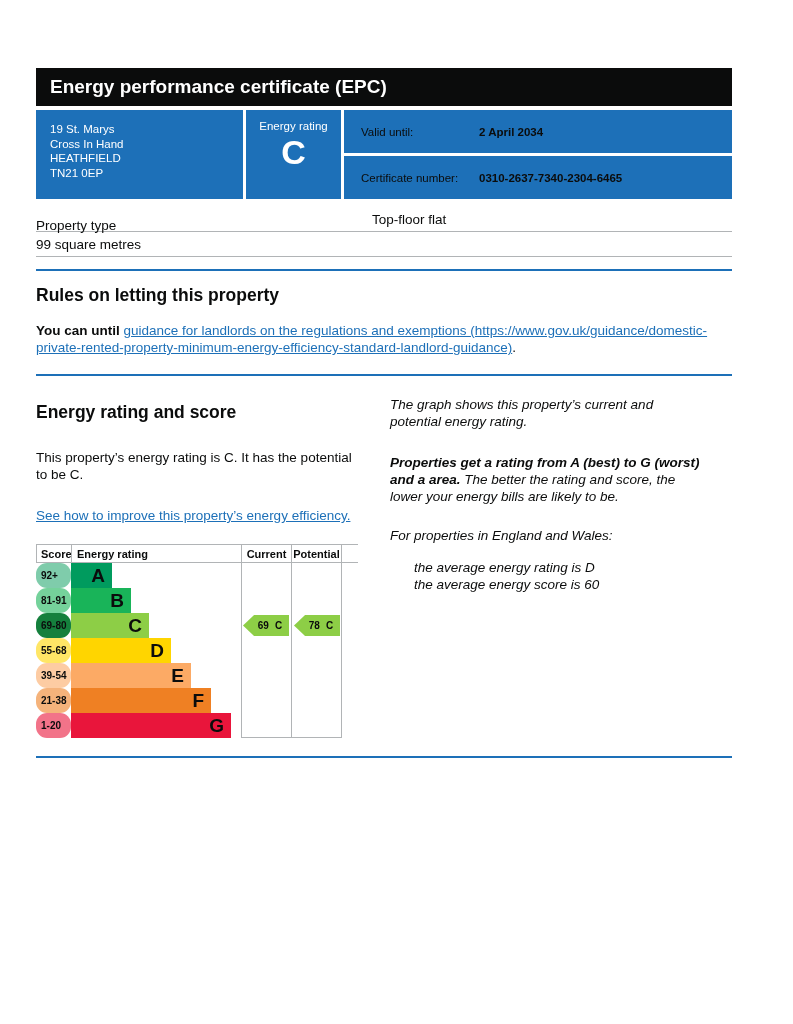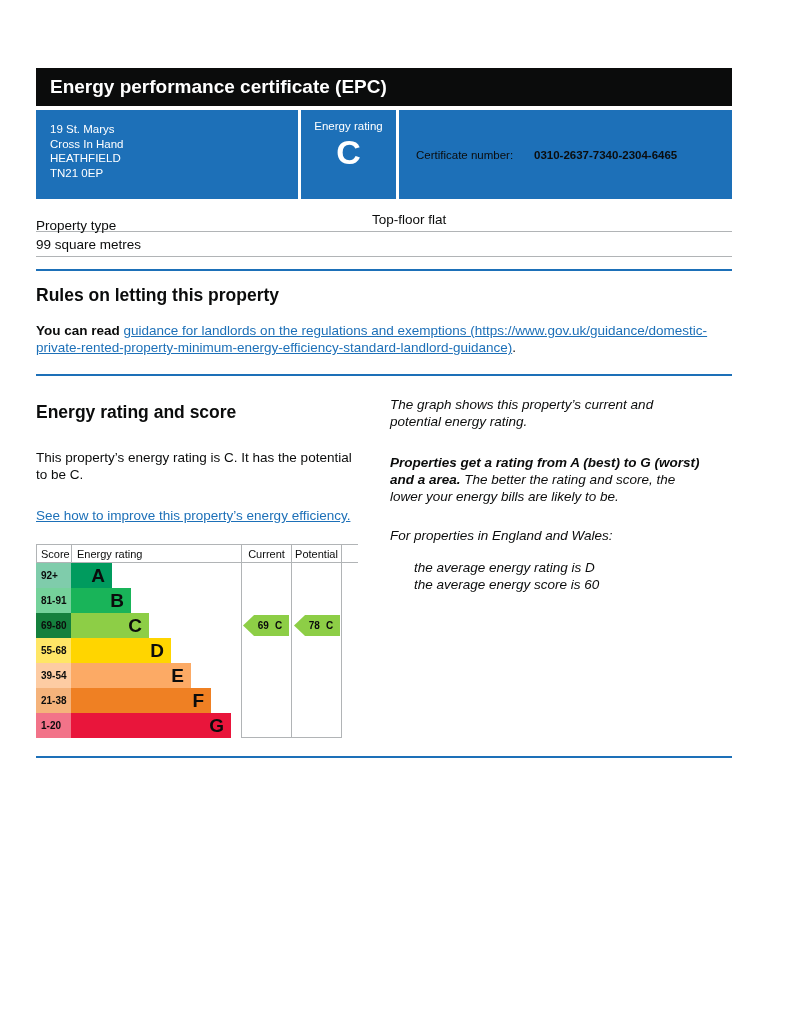--- a/index.html
+++ b/index.html
@@ -13,21 +13,21 @@
   }
   .page { padding: 68px 61px 0 36px; box-sizing: border-box; }
 
   
   .title-bar { background: #0b0c0c; height: 38px; display: flex; align-items: center; margin-bottom: 4px; }
   .title-bar h1 { color: #ffffff; font-size: 19px; font-weight: bold; margin: 0; padding-left: 14px; }
 
   
   .summary { display: flex; gap: 3px; height: 89px; margin-bottom: 8px; }
   .panel { background: #1d70b8; color: #ffffff; box-sizing: border-box; }
-  .panel-address { width: 262px; padding: 12px 10px 0 14px; font-size: 11.5px; line-height: 14.5px; }
+  .panel-address { width: 207px; padding: 12px 10px 0 14px; font-size: 11.5px; line-height: 14.5px; }
   .panel-rating { width: 95px; display: flex; flex-direction: column; align-items: center; padding-top: 10px; }
   .panel-rating .rating-label { font-size: 11.5px; }
   .panel-rating .rating-letter { font-size: 34px; font-weight: bold; line-height: 40px; }
   .panel-details { flex: 1; display: flex; flex-direction: column; gap: 3px; background: transparent; }
   .panel-details .detail-row { background: #1d70b8; flex: 1; display: flex; align-items: center; font-size: 11.5px; }
   .detail-row .lbl { width: 118px; padding-left: 17px; flex-shrink: 0; }
   .detail-row .val { font-weight: bold; }
 
   
   .kf-row { display: flex; align-items: center; height: 24px; border-bottom: 1px solid #b1b4b6; font-size: 13.5px; }
@@ -52,30 +52,30 @@
   .p-left-1 { margin-top: 26px; }
   .link-improve { display: inline-block; margin-top: 24px; font-size: 13.5px; line-height: 17px; }
   .p-right-2 { margin-top: 24px; }
   .p-right-3 { margin-top: 22px; }
   .p-right-4 { margin-top: 15px; margin-left: 24px; }
 
   
   .chart { position: relative; width: 306px; height: 194px; margin-top: 20px; }
   .chart-header { position: absolute; top: 0; left: 0; width: 322px; height: 19px;
                   border-top: 1px solid #b1b4b6; border-bottom: 1px solid #b1b4b6;
-                  box-sizing: border-box; font-weight: normal; font-size: 11px; }
+                  box-sizing: border-box; font-weight: bold; font-size: 11px; }
   .chart-header > div { position: absolute; top: 0; height: 100%; display: flex; align-items: center; box-sizing: border-box; }
   .ch-score { left: 0; width: 35px; border-left: 1px solid #b1b4b6; padding-left: 4px; }
   .ch-rating { left: 35px; width: 170px; border-left: 1px solid #b1b4b6; padding-left: 5px; }
   .ch-current { left: 205px; width: 50px; border-left: 1px solid #b1b4b6; justify-content: center; }
   .ch-potential { left: 255px; width: 51px; border-left: 1px solid #b1b4b6; border-right: 1px solid #b1b4b6; justify-content: center; }
 
   .chart-bands { position: absolute; top: 19px; left: 0; }
   .band-row { display: flex; height: 25px; }
-  .band-score { width: 35px; display: flex; align-items: center; padding-left: 5px; box-sizing: border-box; font-weight: bold; font-size: 10px; }
+  .band-score { width: 35px; display: flex; align-items: center; padding-left: 5px; box-sizing: border-box; font-weight: bold; font-size: 10px; border-radius: 11px; }
   .band-bar { display: flex; align-items: center; justify-content: flex-end; padding-right: 7px; box-sizing: border-box; font-weight: bold; font-size: 19px; }
 
   .chart-col { position: absolute; top: 19px; bottom: 0; border-left: 1px solid #b1b4b6; border-bottom: 1px solid #b1b4b6; box-sizing: border-box; }
   .chart-col.cur { left: 205px; width: 50px; }
   .chart-col.pot { left: 255px; width: 51px; border-right: 1px solid #b1b4b6; }
 
   .epc-arrow { position: absolute; width: 46px; height: 21px;
                clip-path: polygon(0 50%, 24% 0, 100% 0, 100% 100%, 24% 100%);
                display: flex; align-items: center; justify-content: center;
                font-weight: bold; font-size: 10px; color: #0b0c0c;
@@ -97,41 +97,45 @@
         <div>Cross In Hand</div>
         <div>HEATHFIELD</div>
         <div>TN21 0EP</div>
       </div>
     <div class="panel panel-rating">
       <div class="rating-label">Energy rating</div>
       <div class="rating-letter">C</div>
     </div>
     <div class="panel-details">
       <div class="detail-row">
+        <span class="lbl">Valid until:</span>
+        <span class="val">2 April 2034</span>
+      </div>
+      <div class="detail-row">
         <span class="lbl">Certificate number:</span>
         <span class="val">0310-2637-7340-2304-6465</span>
       </div>
     </div>
   </div>
 
   <div class="key-facts" id="key-facts">
       <div class="kf-row">
         <span class="kf-label">Property type</span>
         <span>Top-floor flat</span>
       </div>
       <div class="kf-row">
         <span>99 square metres</span>
       </div>
     </div>
 
   <hr class="rule">
 
   <h2>Rules on letting this property</h2>
   <p class="p-rules-2">
-    <span class="bold">You can read </span><a>guidance for landlords on the regulations and exemptions (https://www.gov.uk/guidance/domestic-private-rented-property-minimum-energy-efficiency-standard-landlord-guidance)</a><span>.</span>
+    <span class="bold">You can until </span><a>guidance for landlords on the regulations and exemptions (https://www.gov.uk/guidance/domestic-private-rented-property-minimum-energy-efficiency-standard-landlord-guidance)</a><span>.</span>
   </p>
 
   <hr class="rule rule-mid">
 
   <div class="columns">
     <div class="col-left">
       <h2>Energy rating and score</h2>
       <p class="p-left-1">This property’s energy rating is C. It has the potential to be C.</p>
       <a class="link-improve">See how to improve this property’s energy efficiency.</a>
 

